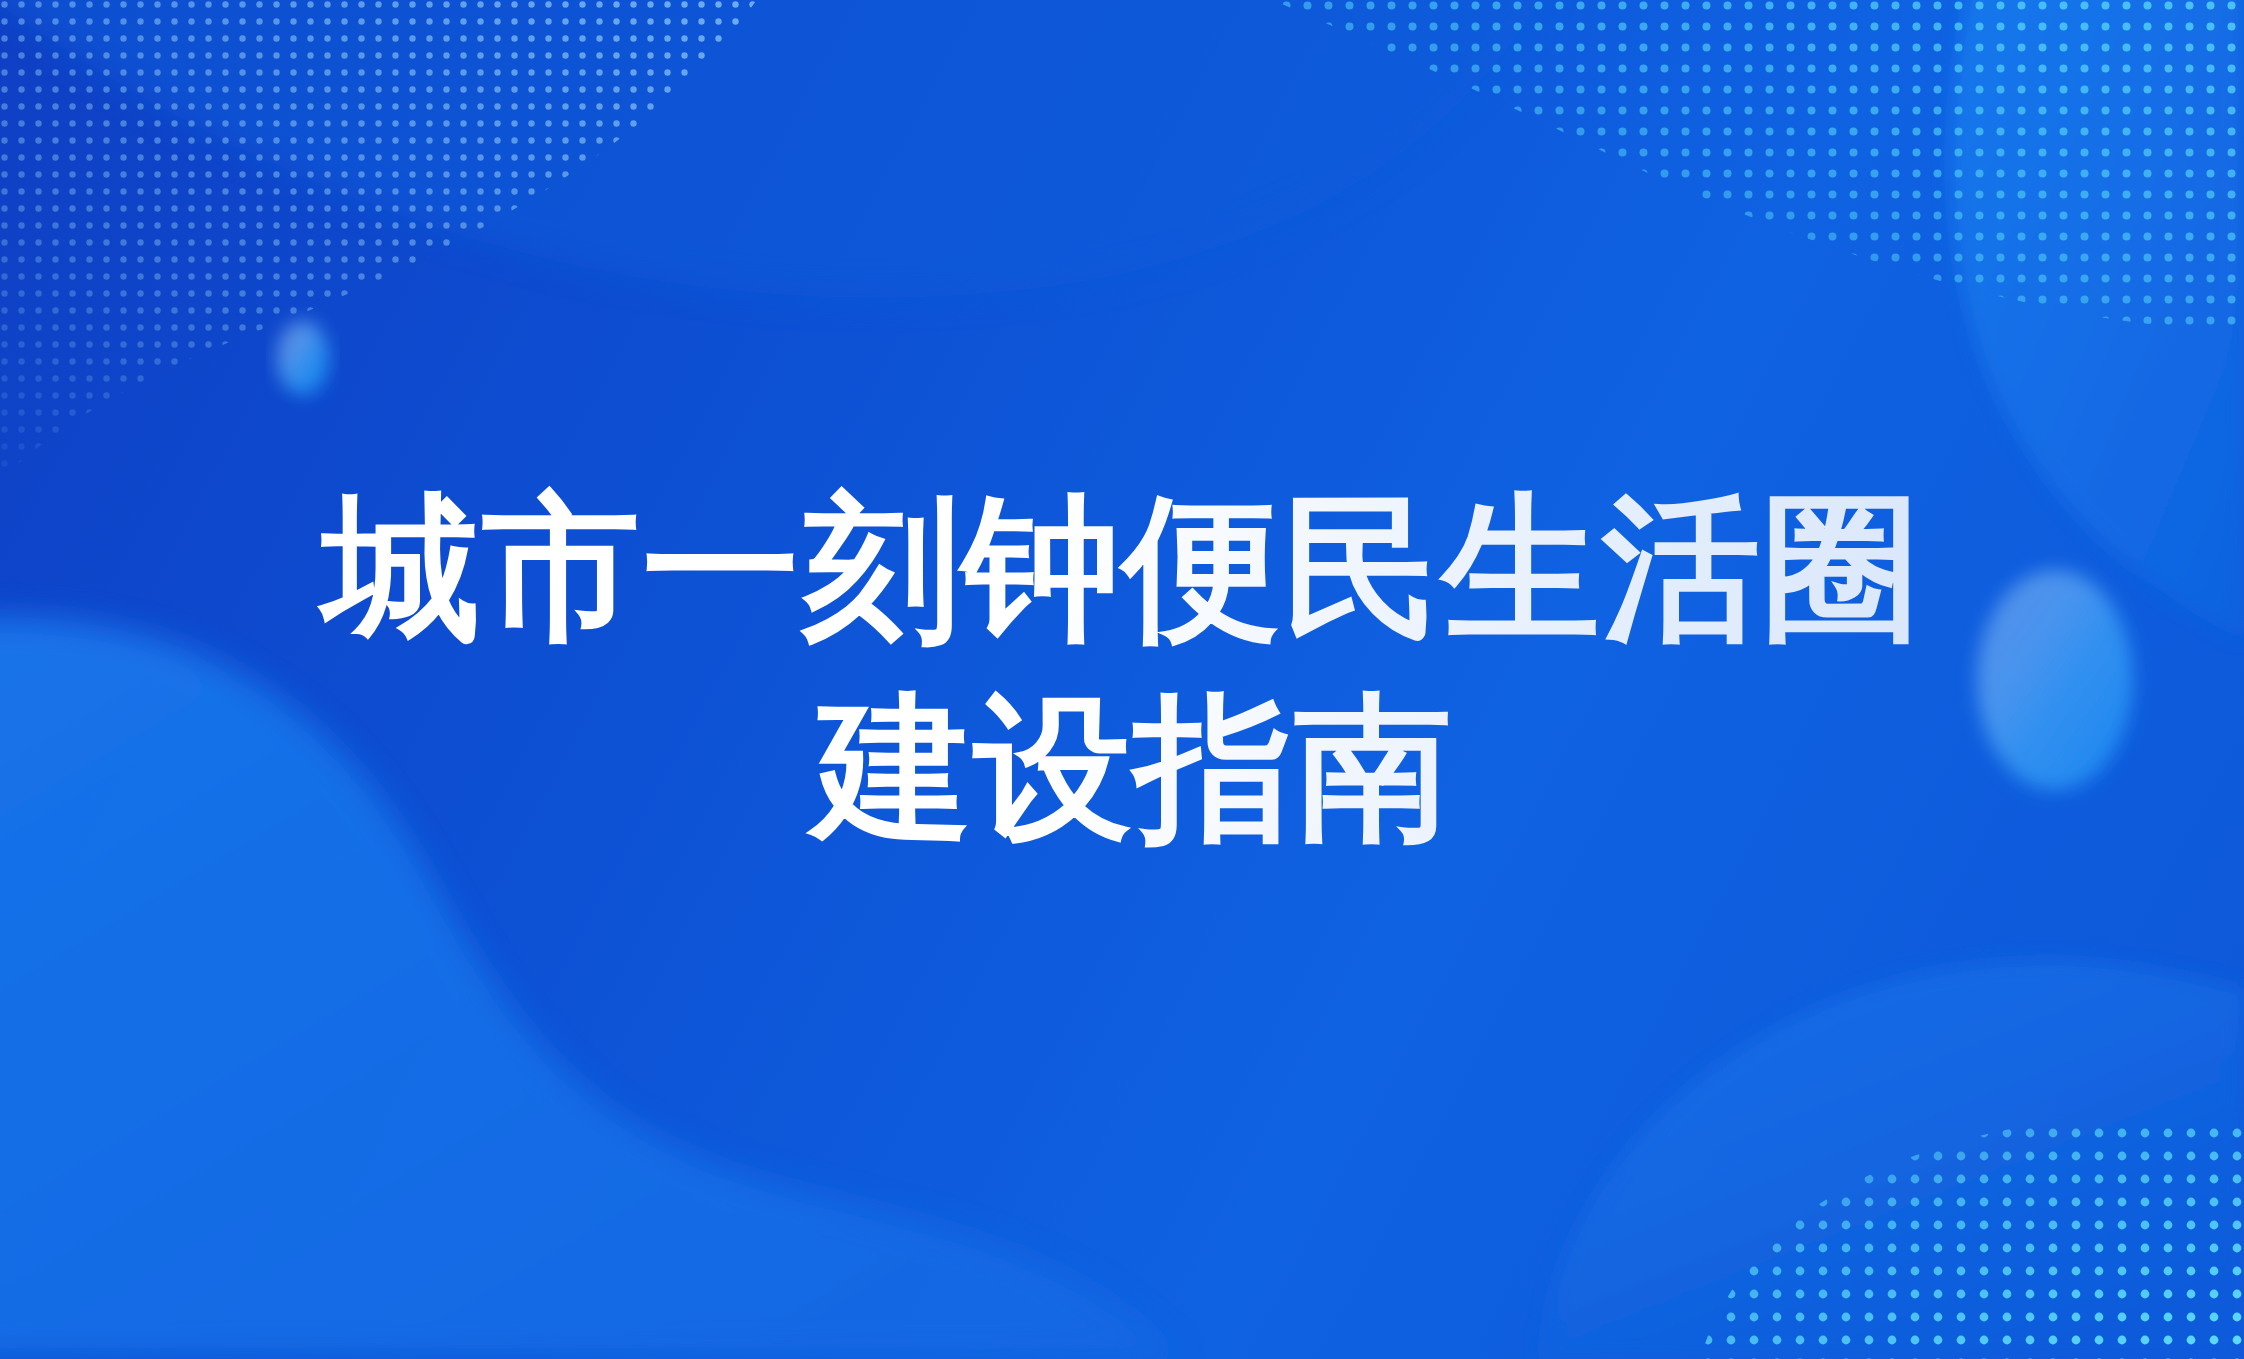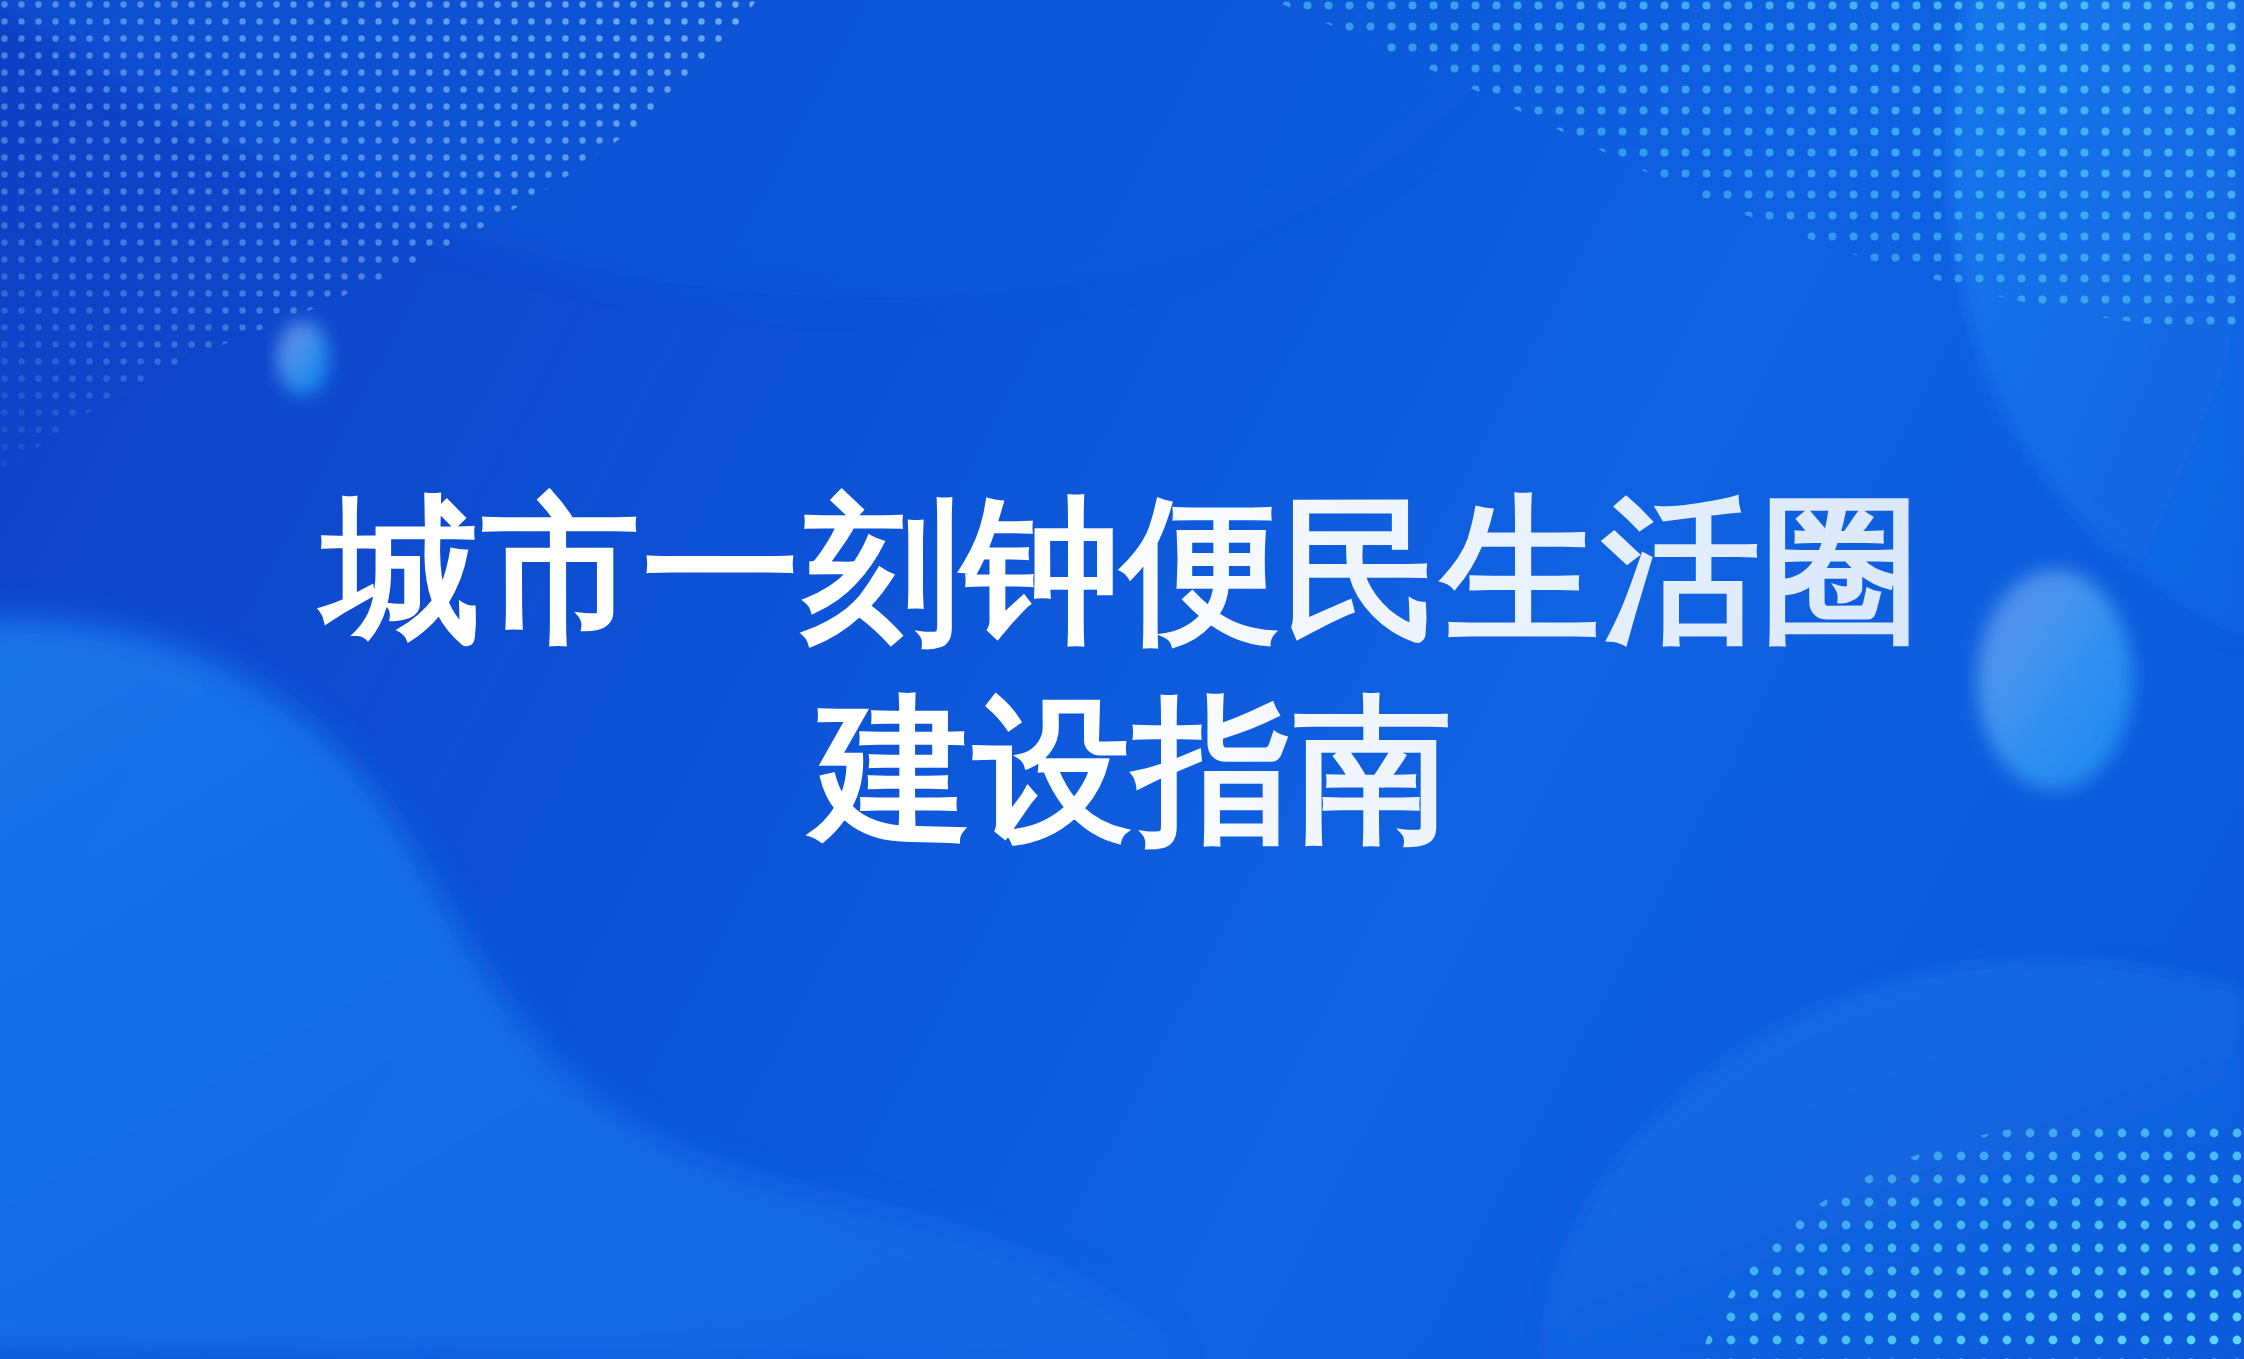--- a/index.html
+++ b/index.html
@@ -35,21 +35,21 @@
   #title-block {
     position: absolute;
     left: 0;
     right: 0;
     top: 470px;
     text-align: center;
     z-index: 30;
   }
   .title-line {
     display: block;
-    font-family: Liberation Sans, sans-serif;
+    font-family: Liberation Serif, serif;
     font-weight: 700;
     font-size: 158px;
     line-height: 200px;
     letter-spacing: 2px;
     white-space: nowrap;
     background: linear-gradient(100deg, #ffffff 0%, #ffffff 46%, #e4eefc 72%, #cfe1fa 100%);
     -webkit-background-clip: text;
     background-clip: text;
     color: transparent;
     -webkit-text-fill-color: transparent;

